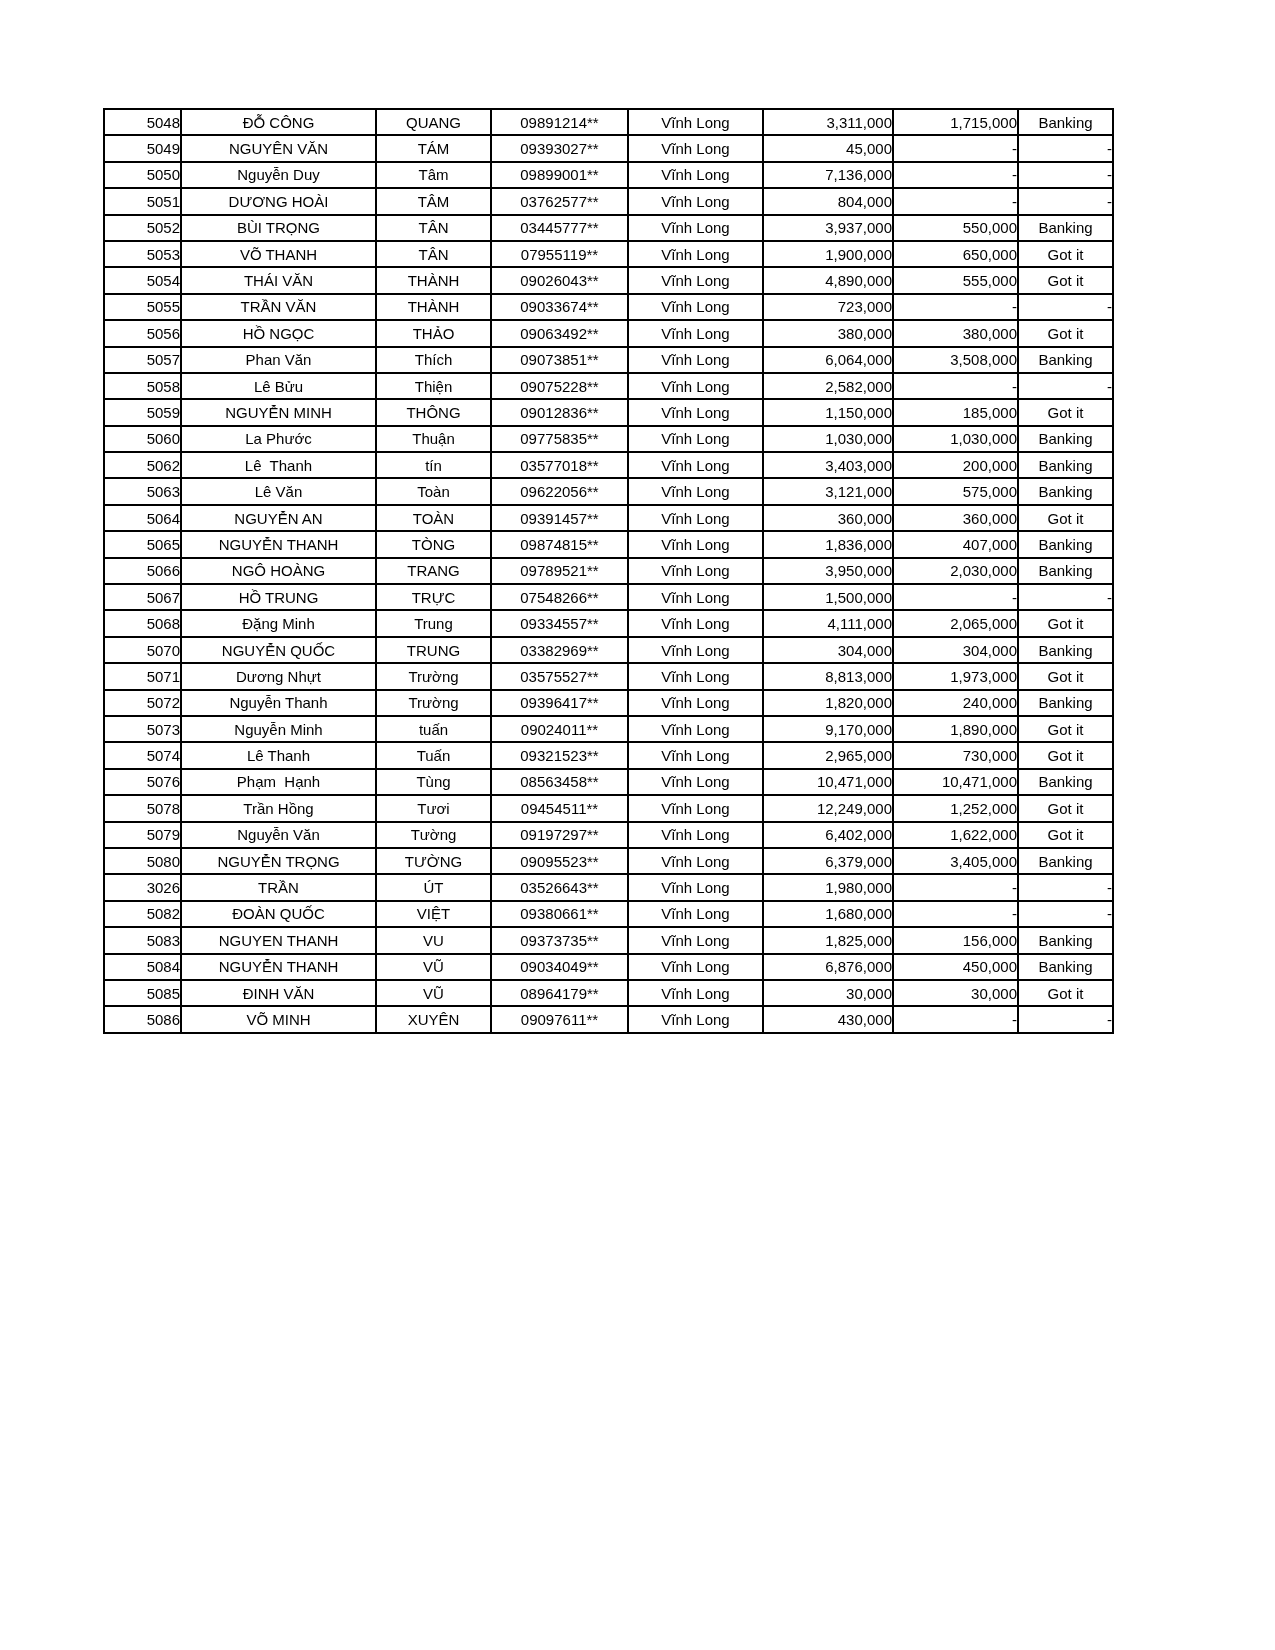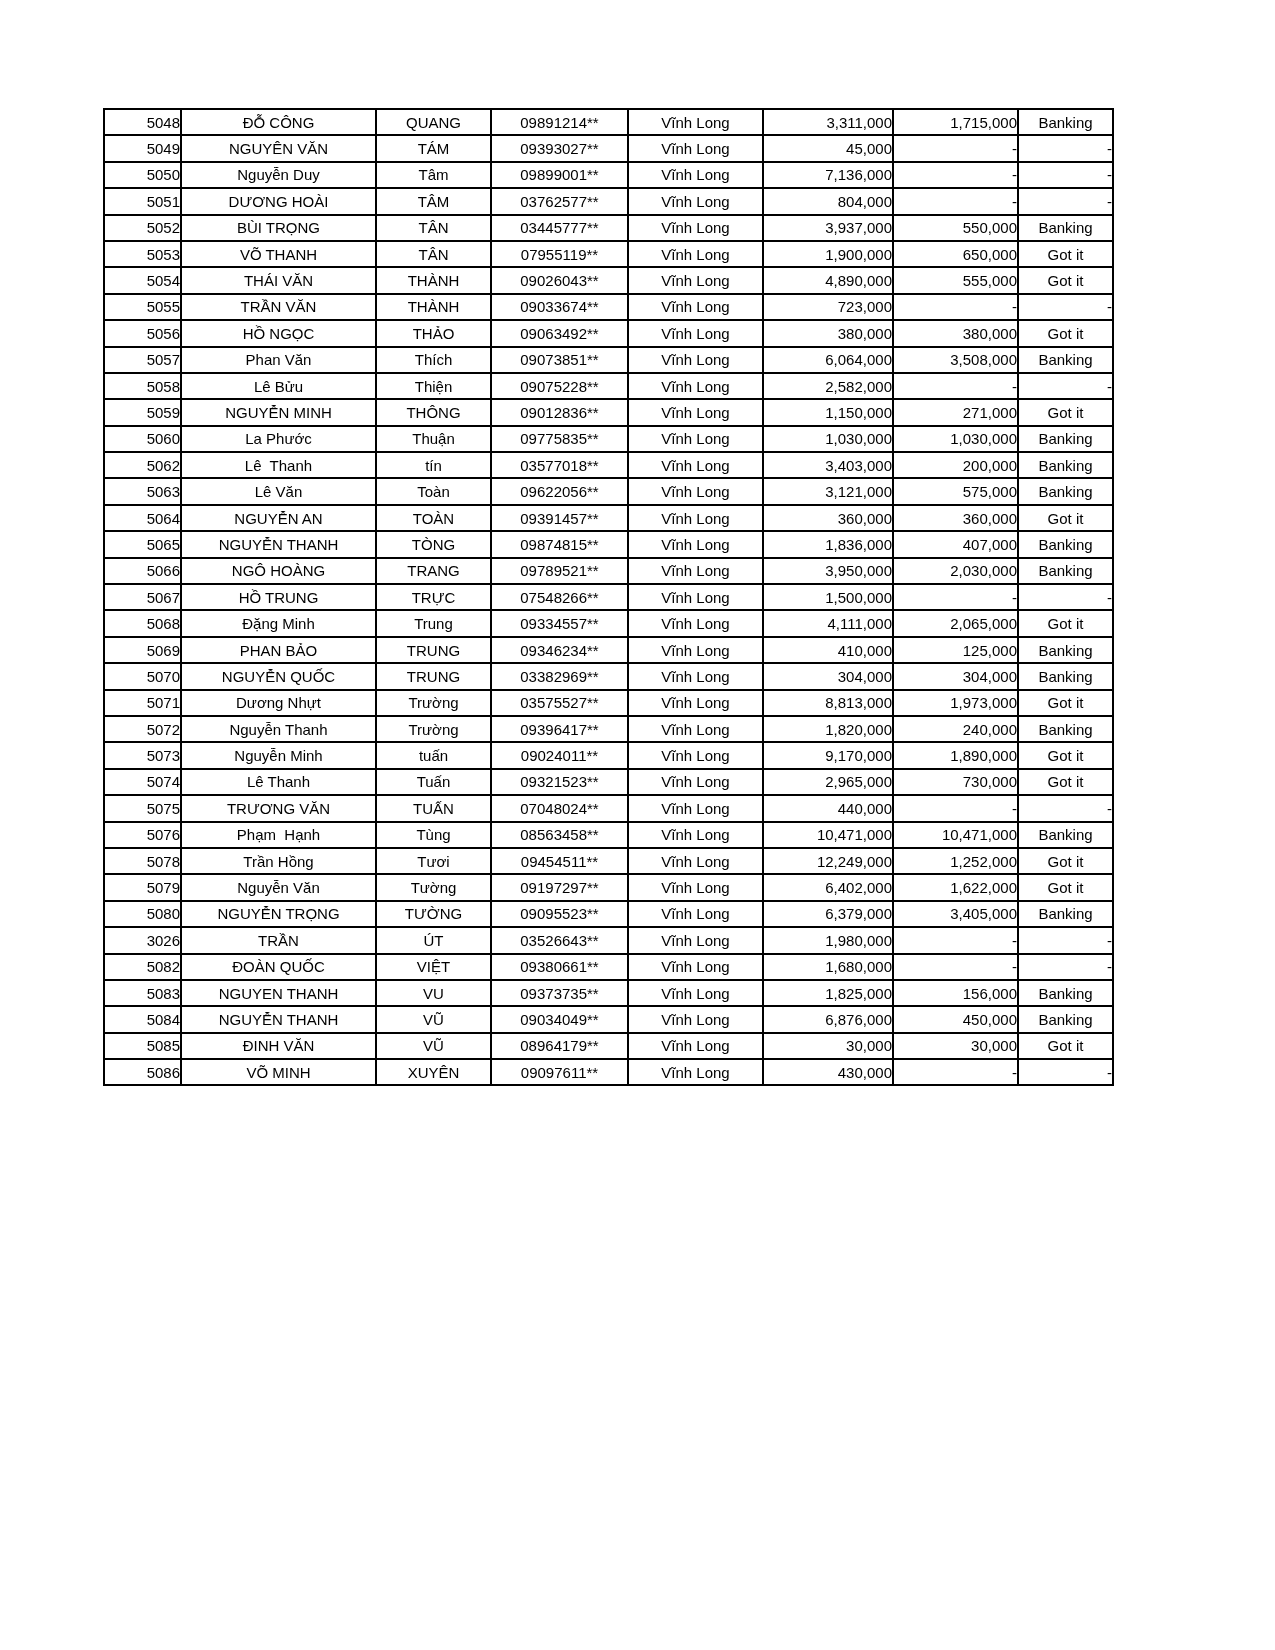--- a/index.html
+++ b/index.html
@@ -177,21 +177,21 @@
     <td class="al-c dash">-</td>
   </tr>
 
   <tr>
     <td class="al-r c-id">5059</td>
     <td class="al-c">NGUYỄN MINH</td>
     <td class="al-c">THÔNG</td>
     <td class="al-c">09012836**</td>
     <td class="al-c">Vĩnh Long</td>
     <td class="al-r c-amt">1,150,000</td>
-    <td class="al-r c-amt">271,000</td>
+    <td class="al-r c-amt">185,000</td>
     <td class="al-c">Got it</td>
   </tr>
 
   <tr>
     <td class="al-r c-id">5060</td>
     <td class="al-c">La Phước</td>
     <td class="al-c">Thuận</td>
     <td class="al-c">09775835**</td>
     <td class="al-c">Vĩnh Long</td>
     <td class="al-r c-amt">1,030,000</td>
@@ -270,30 +270,20 @@
     <td class="al-r c-id">5068</td>
     <td class="al-c">Đặng Minh</td>
     <td class="al-c">Trung</td>
     <td class="al-c">09334557**</td>
     <td class="al-c">Vĩnh Long</td>
     <td class="al-r c-amt">4,111,000</td>
     <td class="al-r c-amt">2,065,000</td>
     <td class="al-c">Got it</td>
   </tr>
 
-  <tr>
-    <td class="al-r c-id">5069</td>
-    <td class="al-c">PHAN BẢO</td>
-    <td class="al-c">TRUNG</td>
-    <td class="al-c">09346234**</td>
-    <td class="al-c">Vĩnh Long</td>
-    <td class="al-r c-amt">410,000</td>
-    <td class="al-r c-amt">125,000</td>
-    <td class="al-c">Banking</td>
-  </tr>
 
   <tr>
     <td class="al-r c-id">5070</td>
     <td class="al-c">NGUYỄN QUỐC</td>
     <td class="al-c">TRUNG</td>
     <td class="al-c">03382969**</td>
     <td class="al-c">Vĩnh Long</td>
     <td class="al-r c-amt">304,000</td>
     <td class="al-r c-amt">304,000</td>
     <td class="al-c">Banking</td>
@@ -336,30 +326,20 @@
     <td class="al-r c-id">5074</td>
     <td class="al-c">Lê Thanh</td>
     <td class="al-c">Tuấn</td>
     <td class="al-c">09321523**</td>
     <td class="al-c">Vĩnh Long</td>
     <td class="al-r c-amt">2,965,000</td>
     <td class="al-r c-amt">730,000</td>
     <td class="al-c">Got it</td>
   </tr>
 
-  <tr>
-    <td class="al-r c-id">5075</td>
-    <td class="al-c">TRƯƠNG VĂN</td>
-    <td class="al-c">TUẤN</td>
-    <td class="al-c">07048024**</td>
-    <td class="al-c">Vĩnh Long</td>
-    <td class="al-r c-amt">440,000</td>
-    <td class="al-r c-amt dash">-</td>
-    <td class="al-c dash">-</td>
-  </tr>
 
   <tr>
     <td class="al-r c-id">5076</td>
     <td class="al-c">Phạm  Hạnh</td>
     <td class="al-c">Tùng</td>
     <td class="al-c">08563458**</td>
     <td class="al-c">Vĩnh Long</td>
     <td class="al-r c-amt">10,471,000</td>
     <td class="al-r c-amt">10,471,000</td>
     <td class="al-c">Banking</td>

